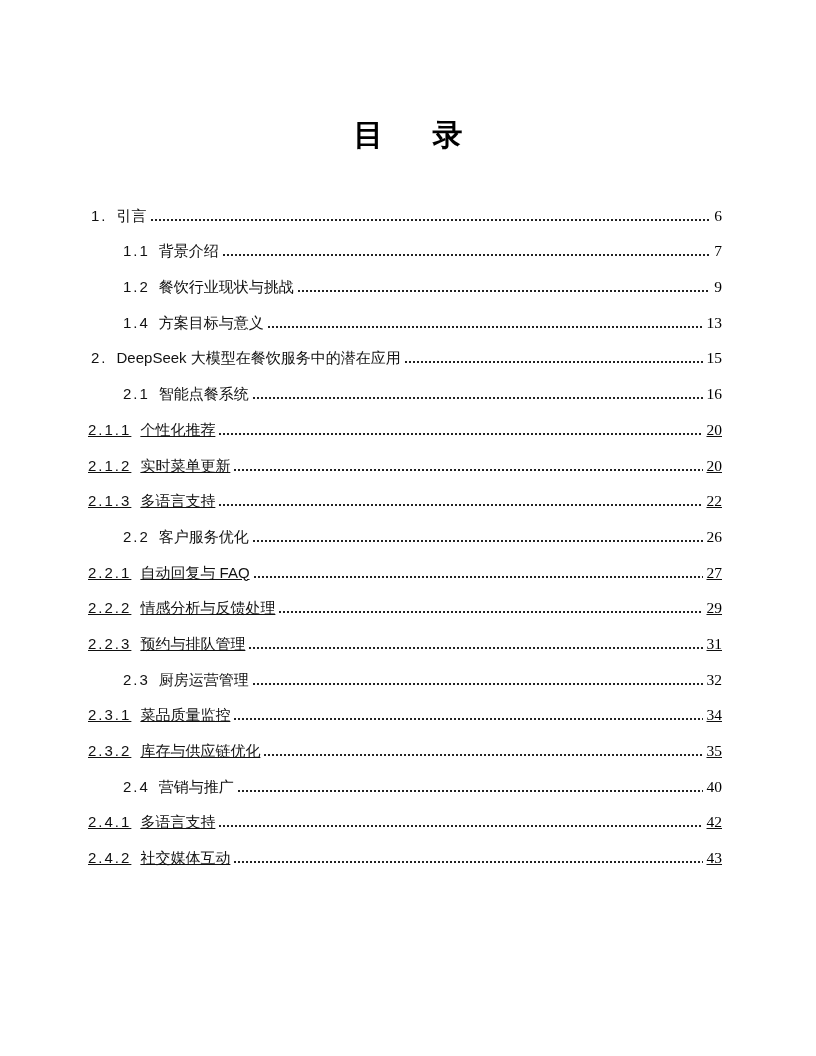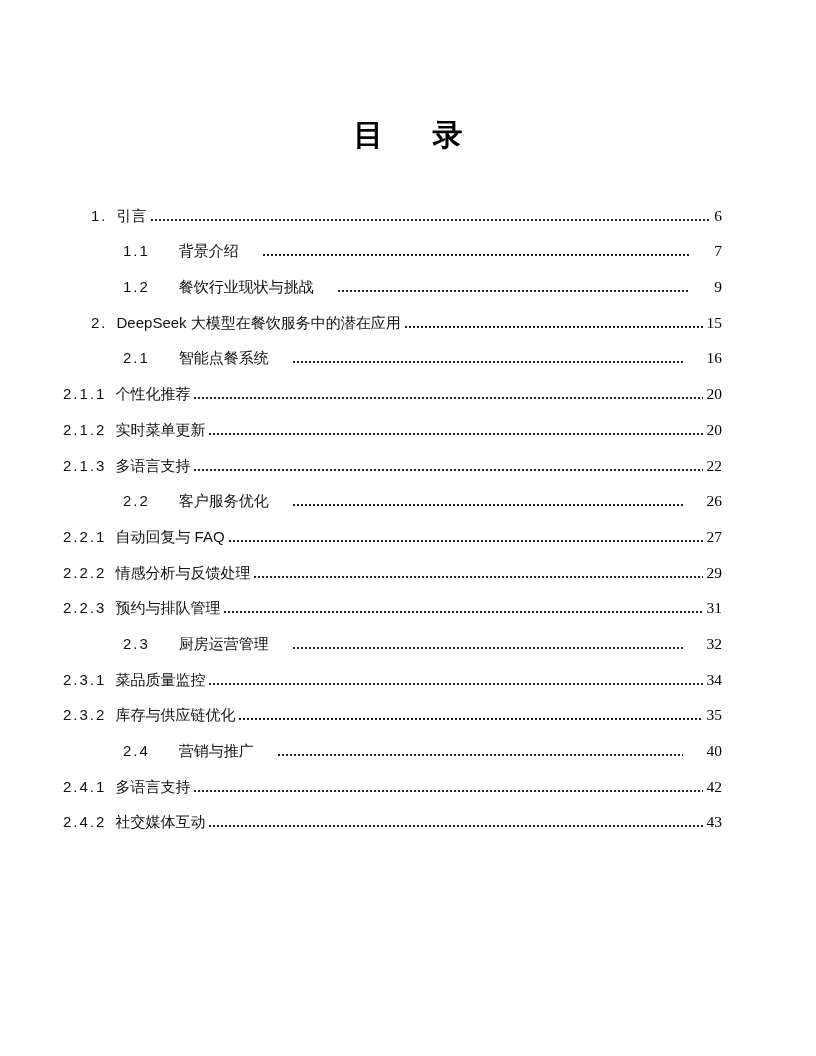--- a/index.html
+++ b/index.html
@@ -31,22 +31,22 @@
     display: flex;
     align-items: flex-end;
     height: 35.7px;
     box-sizing: border-box;
     padding-bottom: 5px;
     font-size: 15px;
     line-height: 19px;
     white-space: nowrap;
   }
   .toc-row.lvl1 { padding-left: 91px; }
-  .toc-row.lvl2 { padding-left: 123px; gap: 20px; }
-  .toc-row.lvl3 { padding-left: 63px; }
+  .toc-row.lvl2 { padding-left: 123px; }
+  .toc-row.lvl3 { padding-left: 88px; text-decoration: underline; }
   .num {
     letter-spacing: 2px;
     margin-right: 9px;
     white-space: pre;
   }
   .label { white-space: pre; margin-top: 20px; }
   .leader {
     flex: 1;
     height: 4px;
     align-self: flex-end;
@@ -82,20 +82,26 @@
     <span class="num">1.1</span>
     <span class="label">背景介绍</span>
     <span class="leader"></span>
     <span class="pg">7</span>
   </div>
     <div class="toc-row lvl2">
     <span class="num">1.2</span>
     <span class="label">餐饮行业现状与挑战</span>
     <span class="leader"></span>
     <span class="pg">9</span>
+  </div>
+    <div class="toc-row lvl2">
+    <span class="num">1.4</span>
+    <span class="label">方案目标与意义</span>
+    <span class="leader"></span>
+    <span class="pg">13</span>
   </div>
     <div class="toc-row lvl1">
     <span class="num">2.</span>
     <span class="label">DeepSeek 大模型在餐饮服务中的潜在应用</span>
     <span class="leader"></span>
     <span class="pg">15</span>
   </div>
     <div class="toc-row lvl2">
     <span class="num">2.1</span>
     <span class="label">智能点餐系统</span>

